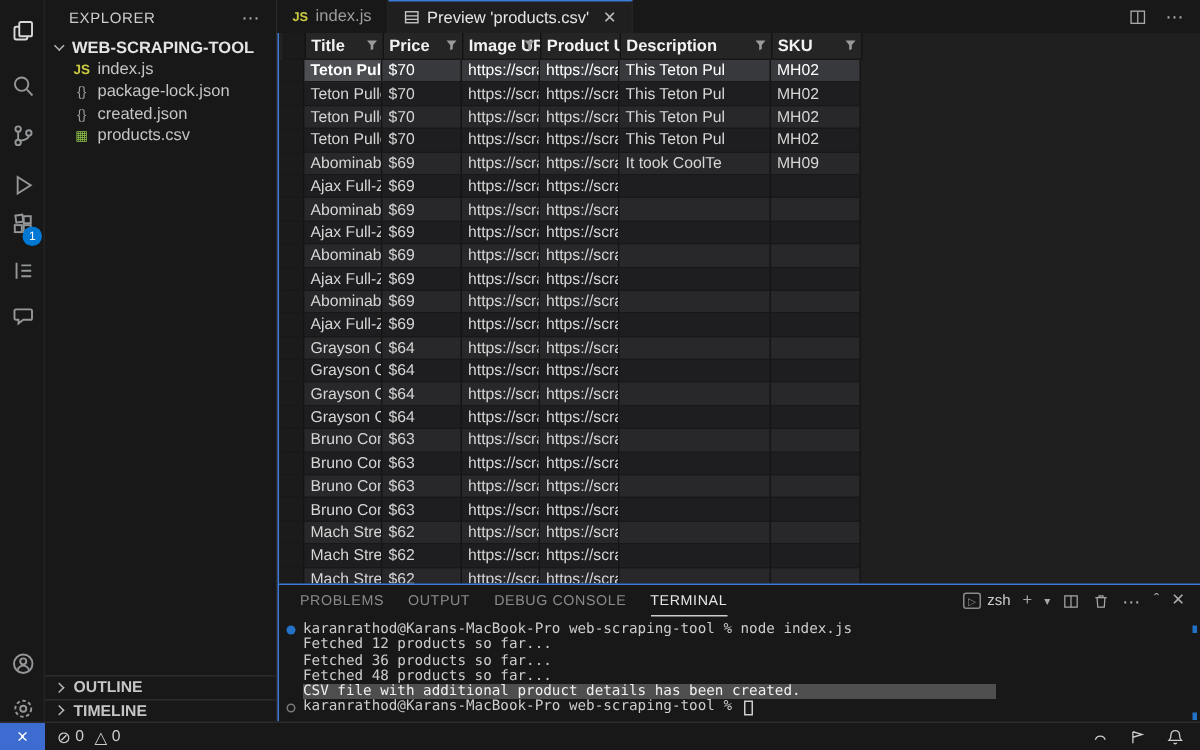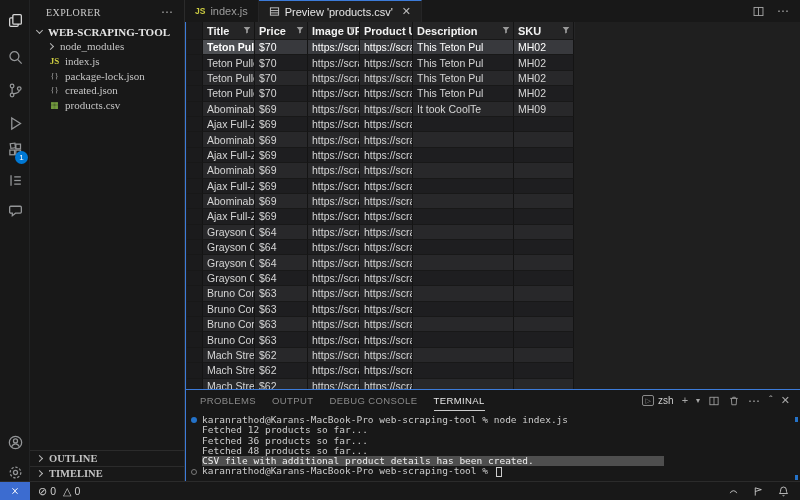--- a/index.html
+++ b/index.html
@@ -8,21 +8,21 @@
   .app { position:relative; width:800px; height:500px; background:#181818; }
 
   
   .activitybar { position:absolute; left:0; top:0; width:30px; height:481px; background:#181818; border-right:1px solid #222324; }
   .ab-icon { position:absolute; left:0; width:30px; height:28px; display:flex; align-items:center; justify-content:center; cursor:pointer; }
   .ab-icon svg { stroke:#949698; fill:none; stroke-width:1.2; }
   .ab-icon.active svg { stroke:#d7d7d7; }
   .ab-badge { position:absolute; right:2px; bottom:0px; width:13px; height:13px; border-radius:50%; background:#0078d4; color:#fff; font-size:8px; display:flex; align-items:center; justify-content:center; }
 
   
-  .sidebar { position:absolute; left:30px; top:0; width:155px; height:481px; background:#181818; border-right:1px solid #2b2b2b;font-family:Liberation Serif, serif; }
+  .sidebar { position:absolute; left:30px; top:0; width:155px; height:481px; background:#181818; border-right:1px solid #2b2b2b; }
   .sb-header { height:24px; display:flex; align-items:center; padding:0 10px 0 16px; font-size:10px; letter-spacing:.4px; color:#cccccc; }
   .sb-header .spacer { flex:1; }
   .more-dots { color:#a8a8a8; font-size:12px; letter-spacing:1px; cursor:pointer; }
   .tree-root { height:15px; display:flex; align-items:center; font-size:11px; font-weight:bold; color:#e4e4e4; padding-left:5px; cursor:pointer; }
   .tree-item { height:14.7px; display:flex; align-items:center; font-size:11px; color:#c5c5c5; padding-left:17px; cursor:pointer; white-space:nowrap; }
   .tree-item .fi { width:15px; display:inline-flex; justify-content:center; margin-right:3px; font-size:9px; flex:none; }
   .fi-js { color:#cbcb41; font-weight:bold; font-size:8.5px; }
   .fi-braces { color:#9d9d9d; font-size:10px; }
   .fi-csv { color:#8dc149; }
   .chev { display:inline-block; width:5px; height:5px; border-right:1px solid #b6b6b6; border-bottom:1px solid #b6b6b6; flex:none; }
@@ -38,21 +38,21 @@
   .tab.active { background:#1f1f1f; color:#e6e6e6; border-top:1px solid #3c7bd9; }
   .tab .close-x { color:#bcbcbc; font-size:11px; margin-left:4px; }
   .tab-js-badge { color:#cbcb41; font-weight:bold; font-size:8.5px; }
   .tab-actions { margin-left:auto; display:flex; align-items:center; gap:12px; padding-right:10px; }
   .tab-actions svg { stroke:#a8a8a8; fill:none; stroke-width:1.1; cursor:pointer; }
 
   
   .editor { position:absolute; top:22px; left:0; width:615px; height:367px; background:#1f1f1f; border-left:1px solid #3c7bd9; overflow:hidden; }
   .csvtable { position:absolute; left:1px; top:0; width:388px; }
   .tr { display:flex; height:15.4px; }
-  .tr.head { height:18px; background:#252526; }
+  .tr.head { height:18px; background:#252526;justify-content:center; }
   .td { flex:none; border-right:1px solid #141414; border-bottom:1px solid #181818; padding:0 4px; font-size:10.5px; color:#d6d6d6; white-space:nowrap; overflow:hidden; display:flex; align-items:center; }
   .tr.head .td { font-weight:bold; color:#f2f2f2; font-size:11px; justify-content:flex-start; position:relative; }
   .td.handle { background:#1b1b1c; padding:0; }
   .tr.light .td:not(.handle) { background:#28282a; }
   .tr.dark .td:not(.handle) { background:#1e1e20; }
   .tr.sel .td:not(.handle) { background:#38393d; color:#ffffff; }
   .tr.sel .td.selcell { background:#4d4f53; font-weight:bold; }
   .funnel { position:absolute; right:3px; top:4px; }
 
   
@@ -156,24 +156,20 @@
     <div class="sb-header">
       <span>EXPLORER</span>
       <span class="spacer"></span>
       <span class="more-dots">⋯</span>
     </div>
     <div class="tree-root">
       <span class="chev down"></span>
       <span>WEB-SCRAPING-TOOL</span>
     </div>
     <div id="tree">
-        <div class="tree-item">
-          <span class="chev right"></span>
-          <span>node_modules</span>
-        </div>
         <div class="tree-item">
           <span class="fi fi-js">JS</span>
           <span>index.js</span>
         </div>
         <div class="tree-item">
           <span class="fi fi-braces">{}</span>
           <span>package-lock.json</span>
         </div>
         <div class="tree-item">
           <span class="fi fi-braces">{}</span>

